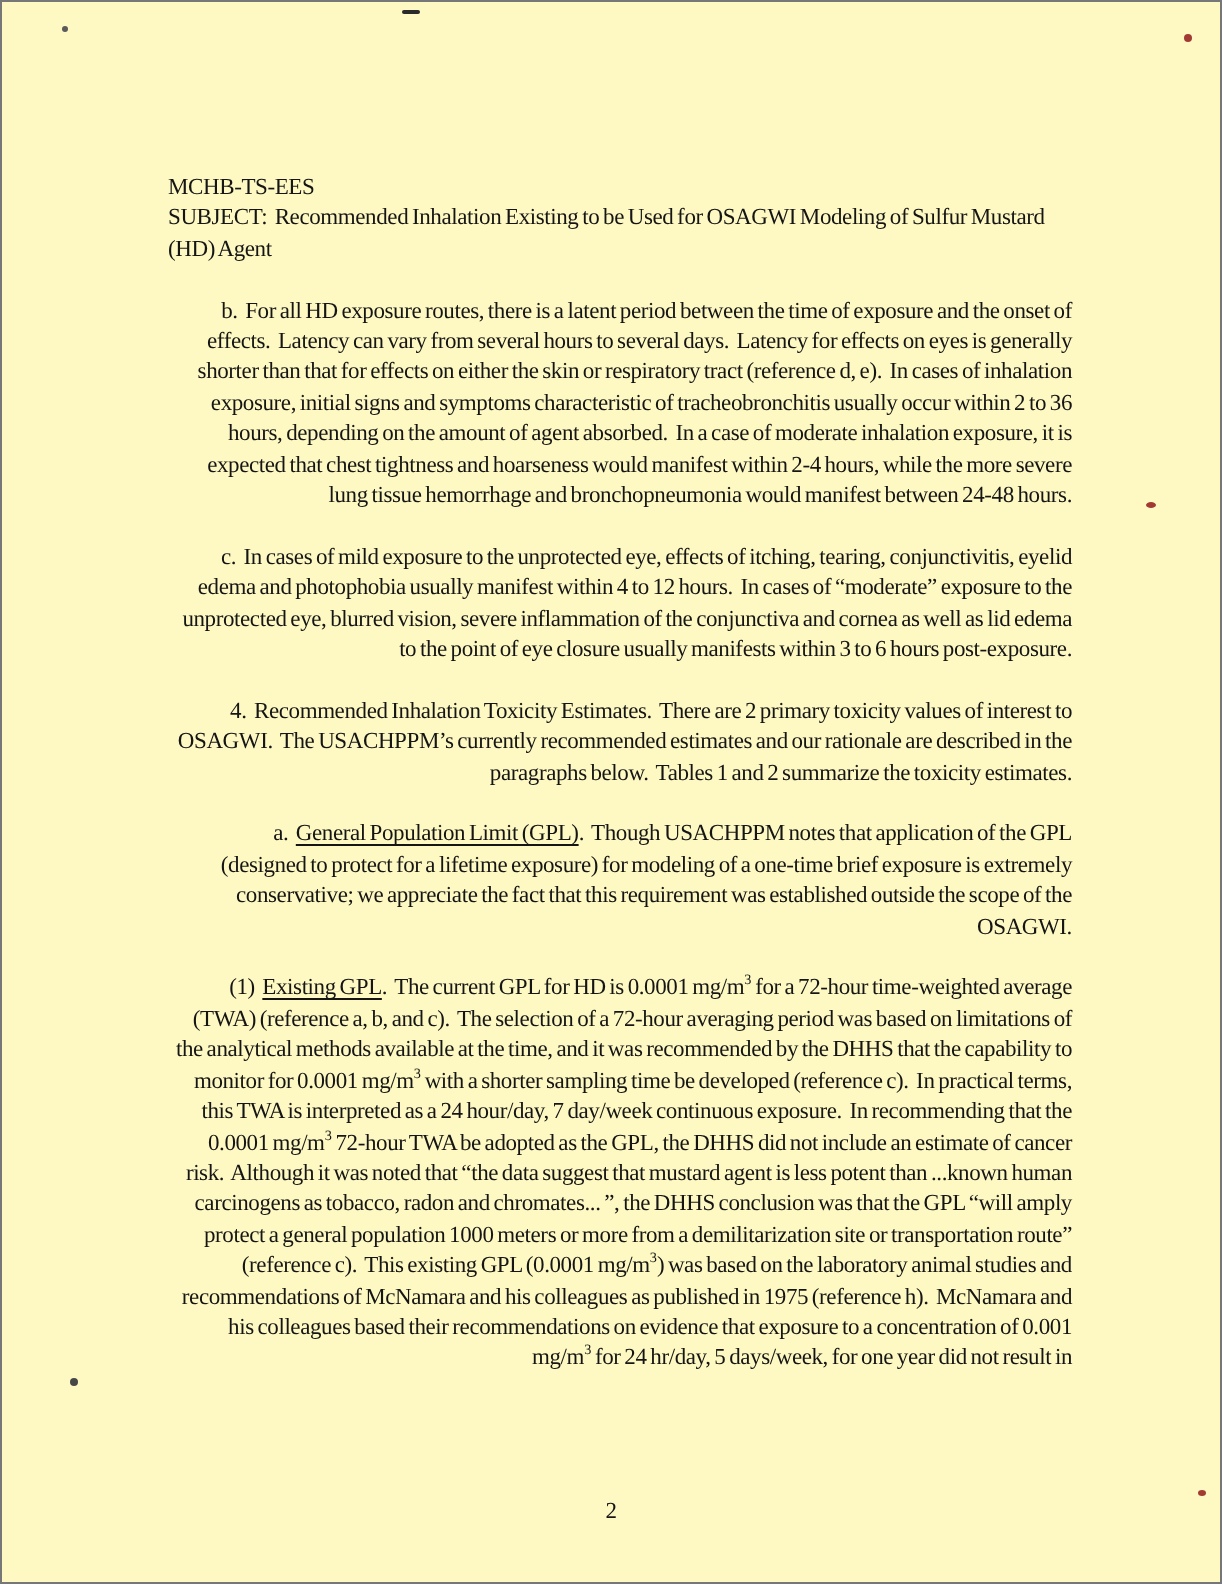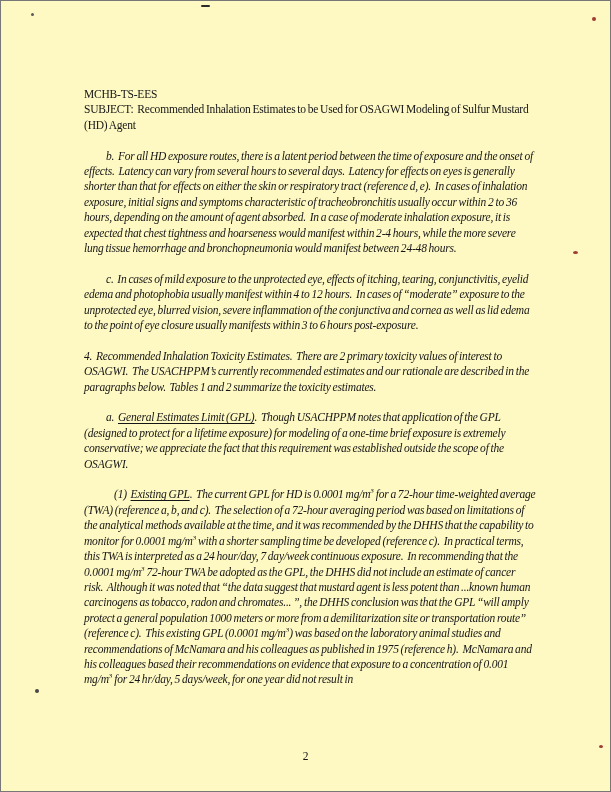--- a/index.html
+++ b/index.html
@@ -32,22 +32,21 @@
   .header p {
     margin: 0;
     white-space: pre-wrap;
   }
   .header {
     margin-bottom: 15.4px;
   }
   .para {
     margin: 0 0 15.4px 0;
     white-space: pre-wrap;
-    text-align: left;
-    font-style: italic;
+    text-align: right;
   }
   .ind1 { text-indent: 22px; }
   .ind2 { text-indent: 30px; }
   sup {
     font-size: 0.62em;
     line-height: 0;
     vertical-align: super;
     letter-spacing: 0;
   }
   u { text-underline-offset: 1.5px; }
@@ -73,28 +72,28 @@
 </style>
 </head>
 <body>
 
 <div class="page">
 
   <div class="content">
 
     <div class="header">
       <p>MCHB-TS-EES</p>
-      <p>SUBJECT:  Recommended Inhalation Estimates to be Used for OSAGWI Modeling of Sulfur Mustard (HD) Agent</p>
+      <p>SUBJECT:  Recommended Inhalation Existing to be Used for OSAGWI Modeling of Sulfur Mustard (HD) Agent</p>
     </div>
 
     <div>
       <p class="para ind1">b.  For all HD exposure routes, there is a latent period between the time of exposure and the onset of effects.  Latency can vary from several hours to several days.  Latency for effects on eyes is generally shorter than that for effects on either the skin or respiratory tract (reference d, e).  In cases of inhalation exposure, initial signs and symptoms characteristic of tracheobronchitis usually occur within 2 to 36 hours, depending on the amount of agent absorbed.  In a case of moderate inhalation exposure, it is expected that chest tightness and hoarseness would manifest within 2-4 hours, while the more severe lung tissue hemorrhage and bronchopneumonia would manifest between 24-48 hours.</p>
       <p class="para ind1">c.  In cases of mild exposure to the unprotected eye, effects of itching, tearing, conjunctivitis, eyelid edema and photophobia usually manifest within 4 to 12 hours.  In cases of “moderate” exposure to the unprotected eye, blurred vision, severe inflammation of the conjunctiva and cornea as well as lid edema to the point of eye closure usually manifests within 3 to 6 hours post-exposure.</p>
       <p class="para">4.  Recommended Inhalation Toxicity Estimates.  There are 2 primary toxicity values of interest to OSAGWI.  The USACHPPM’s currently recommended estimates and our rationale are described in the paragraphs below.  Tables 1 and 2 summarize the toxicity estimates.</p>
-      <p class="para ind1">a.  <u>General Estimates Limit (GPL)</u>.  Though USACHPPM notes that application of the GPL (designed to protect for a lifetime exposure) for modeling of a one-time brief exposure is extremely conservative; we appreciate the fact that this requirement was established outside the scope of the OSAGWI.</p>
+      <p class="para ind1">a.  <u>General Population Limit (GPL)</u>.  Though USACHPPM notes that application of the GPL (designed to protect for a lifetime exposure) for modeling of a one-time brief exposure is extremely conservative; we appreciate the fact that this requirement was established outside the scope of the OSAGWI.</p>
       <p class="para ind2">(1)  <u>Existing GPL</u>.  The current GPL for HD is 0.0001 mg/m<sup>3</sup> for a 72-hour time-weighted average (TWA) (reference a, b, and c).  The selection of a 72-hour averaging period was based on limitations of the analytical methods available at the time, and it was recommended by the DHHS that the capability to monitor for 0.0001 mg/m<sup>3</sup> with a shorter sampling time be developed (reference c).  In practical terms, this TWA is interpreted as a 24 hour/day, 7 day/week continuous exposure.  In recommending that the 0.0001 mg/m<sup>3</sup> 72-hour TWA be adopted as the GPL, the DHHS did not include an estimate of cancer risk.  Although it was noted that “the data suggest that mustard agent is less potent than ...known human carcinogens as tobacco, radon and chromates... ”, the DHHS conclusion was that the GPL “will amply protect a general population 1000 meters or more from a demilitarization site or transportation route” (reference c).  This existing GPL (0.0001 mg/m<sup>3</sup>) was based on the laboratory animal studies and recommendations of McNamara and his colleagues as published in 1975 (reference h).  McNamara and his colleagues based their recommendations on evidence that exposure to a concentration of 0.001 mg/m<sup>3</sup> for 24 hr/day, 5 days/week, for one year did not result in</p>
     </div>
 
   </div>
 
   <div class="page-number">2</div>
 
   <div class="speck s1"></div>
   <div class="speck s2"></div>
   <div class="speck s3"></div>

